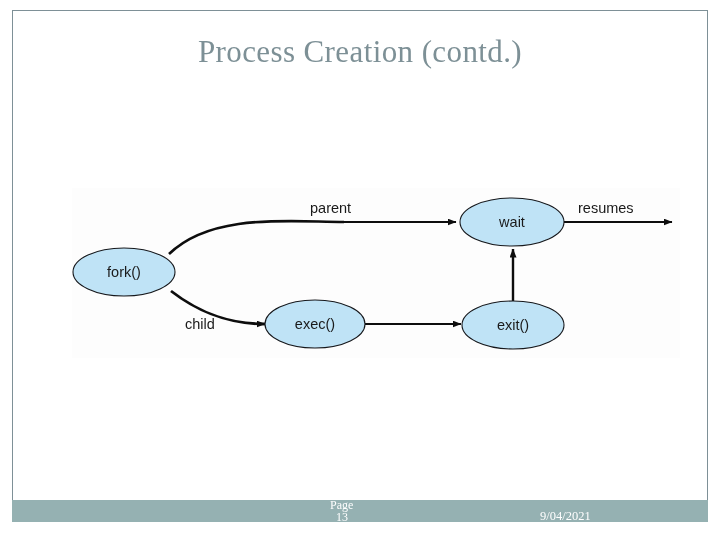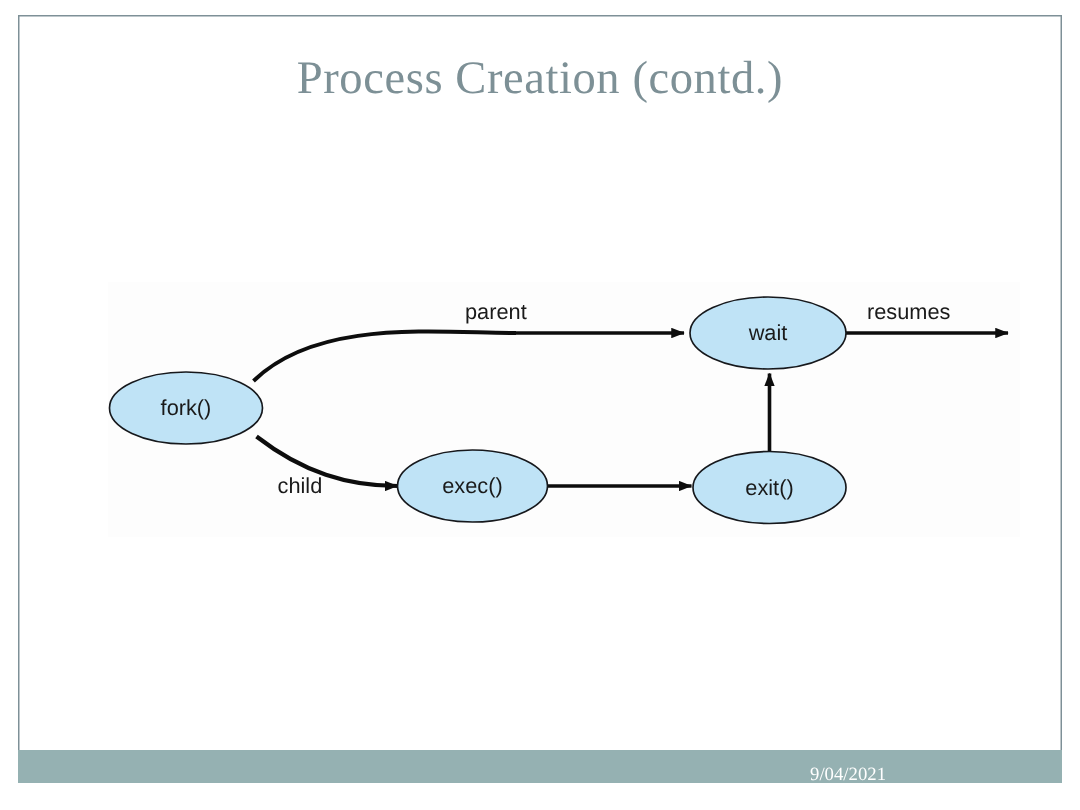--- a/index.html
+++ b/index.html
@@ -177,16 +177,20 @@
       </g>
 
       <text class="edge-label" x="238" y="21">parent</text>
       <text class="edge-label" x="113" y="137">child</text>
       <text class="edge-label" x="506" y="21">resumes</text>
     </svg>
   </div>
 
   <div id="footer-bar"></div>
 
+  <div id="footer-page">
+    <span>Page</span>
+    <span class="pg-num">13</span>
+  </div>
 
   <div id="footer-date">9/04/2021</div>
 
 </div>
 
 </body></html>

